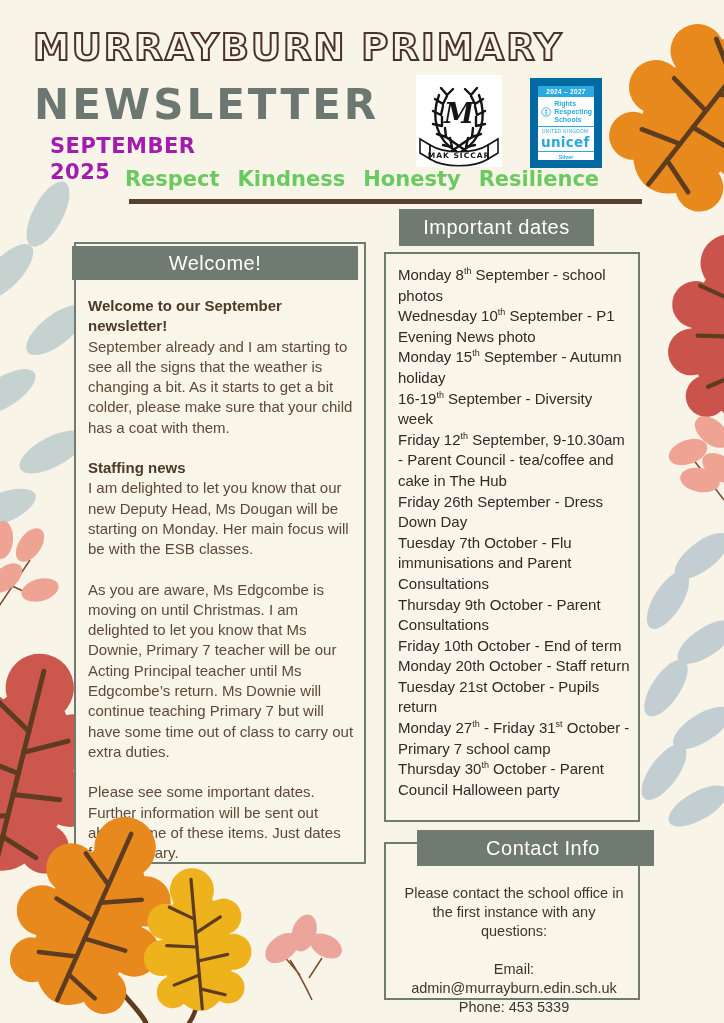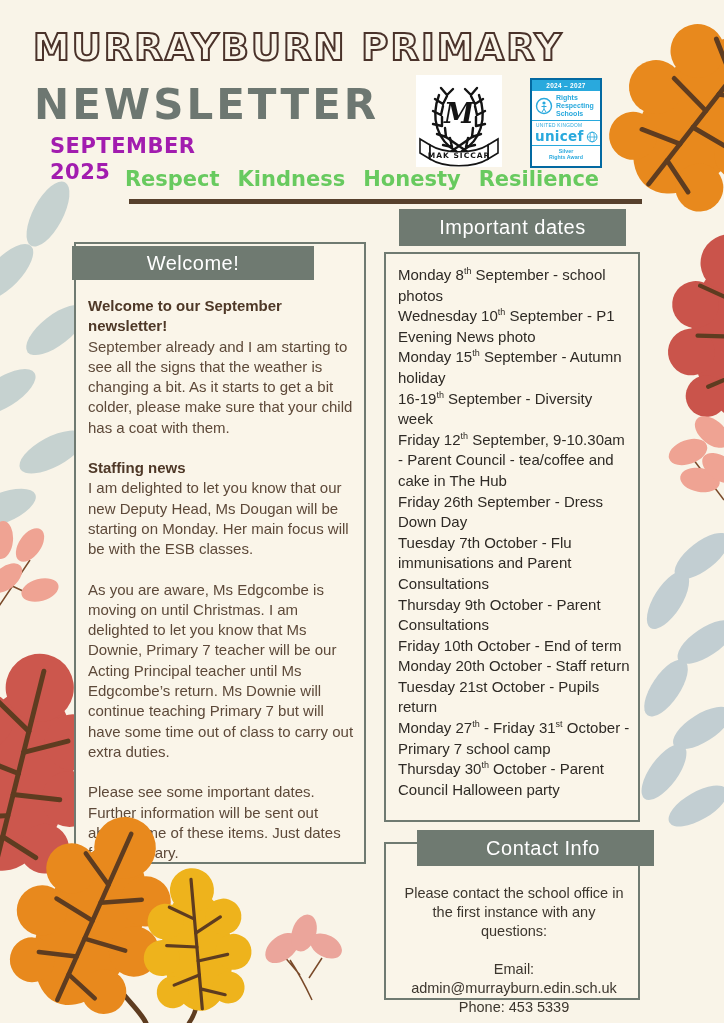--- a/index.html
+++ b/index.html
@@ -17,45 +17,45 @@
          font-weight:bold;font-size:21px;line-height:26px;color:#a21caf;letter-spacing:.5px;}
   .motto{position:absolute;left:62px;top:167px;width:600px;text-align:center;
          font-family:"DejaVu Sans",sans-serif;font-weight:bold;font-size:21px;color:#68ca5f;}
   .motto-word{margin:0 9px;}
   .rule{position:absolute;left:129px;top:199px;width:513px;height:5px;background:#57402c;}
 
   .crest{position:absolute;left:416px;top:75px;width:86px;height:92px;background:#ffffff;}
 
   
   .unicef{position:absolute;left:530px;top:78px;width:72px;height:90px;background:#ffffff;
-          border:2px solid #0369a1;box-sizing:border-box;color:#29a9dd;overflow:hidden;}
+          border:8px solid #0369a1;box-sizing:border-box;color:#29a9dd;overflow:hidden;}
   .u-years{background:#29a9dd;color:#ffffff;font-size:6.5px;font-weight:bold;
            text-align:center;line-height:11px;height:11px;letter-spacing:.3px;}
   .u-mid{display:flex;align-items:center;gap:3px;padding:3px 2px 2px 3px;border-bottom:1px solid #29a9dd;}
   .u-rrs{font-size:7px;font-weight:bold;line-height:8px;color:#29a9dd;}
   .u-uk{font-size:4.8px;padding:2px 0 1px 4px;letter-spacing:.3px;color:#29a9dd;}
   .u-brand{display:flex;align-items:center;gap:2px;padding:0 2px 1px 3px;border-bottom:1px solid #29a9dd;}
   .u-brand span{font-family:"DejaVu Sans",sans-serif;font-weight:bold;font-size:13.5px;letter-spacing:.3px;line-height:15px;}
   .u-award{text-align:center;font-size:5.3px;line-height:6px;padding-top:2px;font-weight:bold;}
 
   
   .banner{position:absolute;background:#6f7a71;color:#ffffff;display:flex;align-items:center;
           justify-content:center;font-size:20px;letter-spacing:.5px;}
   .boxed{position:absolute;border:2px solid #6f7a71;background:#faf5e9;box-sizing:border-box;}
 
   
   .welcome-box{left:74px;top:242px;width:292px;height:622px;}
-  .welcome-banner{left:72px;top:246px;width:242px;height:34px;}
+  .welcome-banner{left:72px;top:246px;width:286px;height:34px;}
   .welcome-body{position:absolute;left:88px;top:296px;width:266px;font-size:15px;line-height:20.3px;color:#5d4939;}
   .sec{margin-bottom:20px;}
   .sec:last-child{margin-bottom:0;}
   .sec-h{font-weight:bold;color:#4e3827;}
 
   
-  .dates-banner{left:399px;top:209px;width:227px;height:37px;}
+  .dates-banner{left:399px;top:209px;width:195px;height:37px;}
   .dates-box{left:384px;top:252px;width:256px;height:570px;padding:11px 8px 10px 12px;
              font-size:15px;line-height:20.6px;color:#2e2a25;}
   .date-item sup{font-size:9px;line-height:0;}
 
   
   .contact-box{left:384px;top:842px;width:256px;height:158px;}
   .contact-banner{left:417px;top:830px;width:222px;height:36px;padding-left:15px;}
   .contact-body{position:absolute;left:398px;top:884px;width:232px;font-size:14.5px;line-height:19px;color:#3c362e;text-align:center;}
   .contact-intro{margin-bottom:19px;}
 </style>

